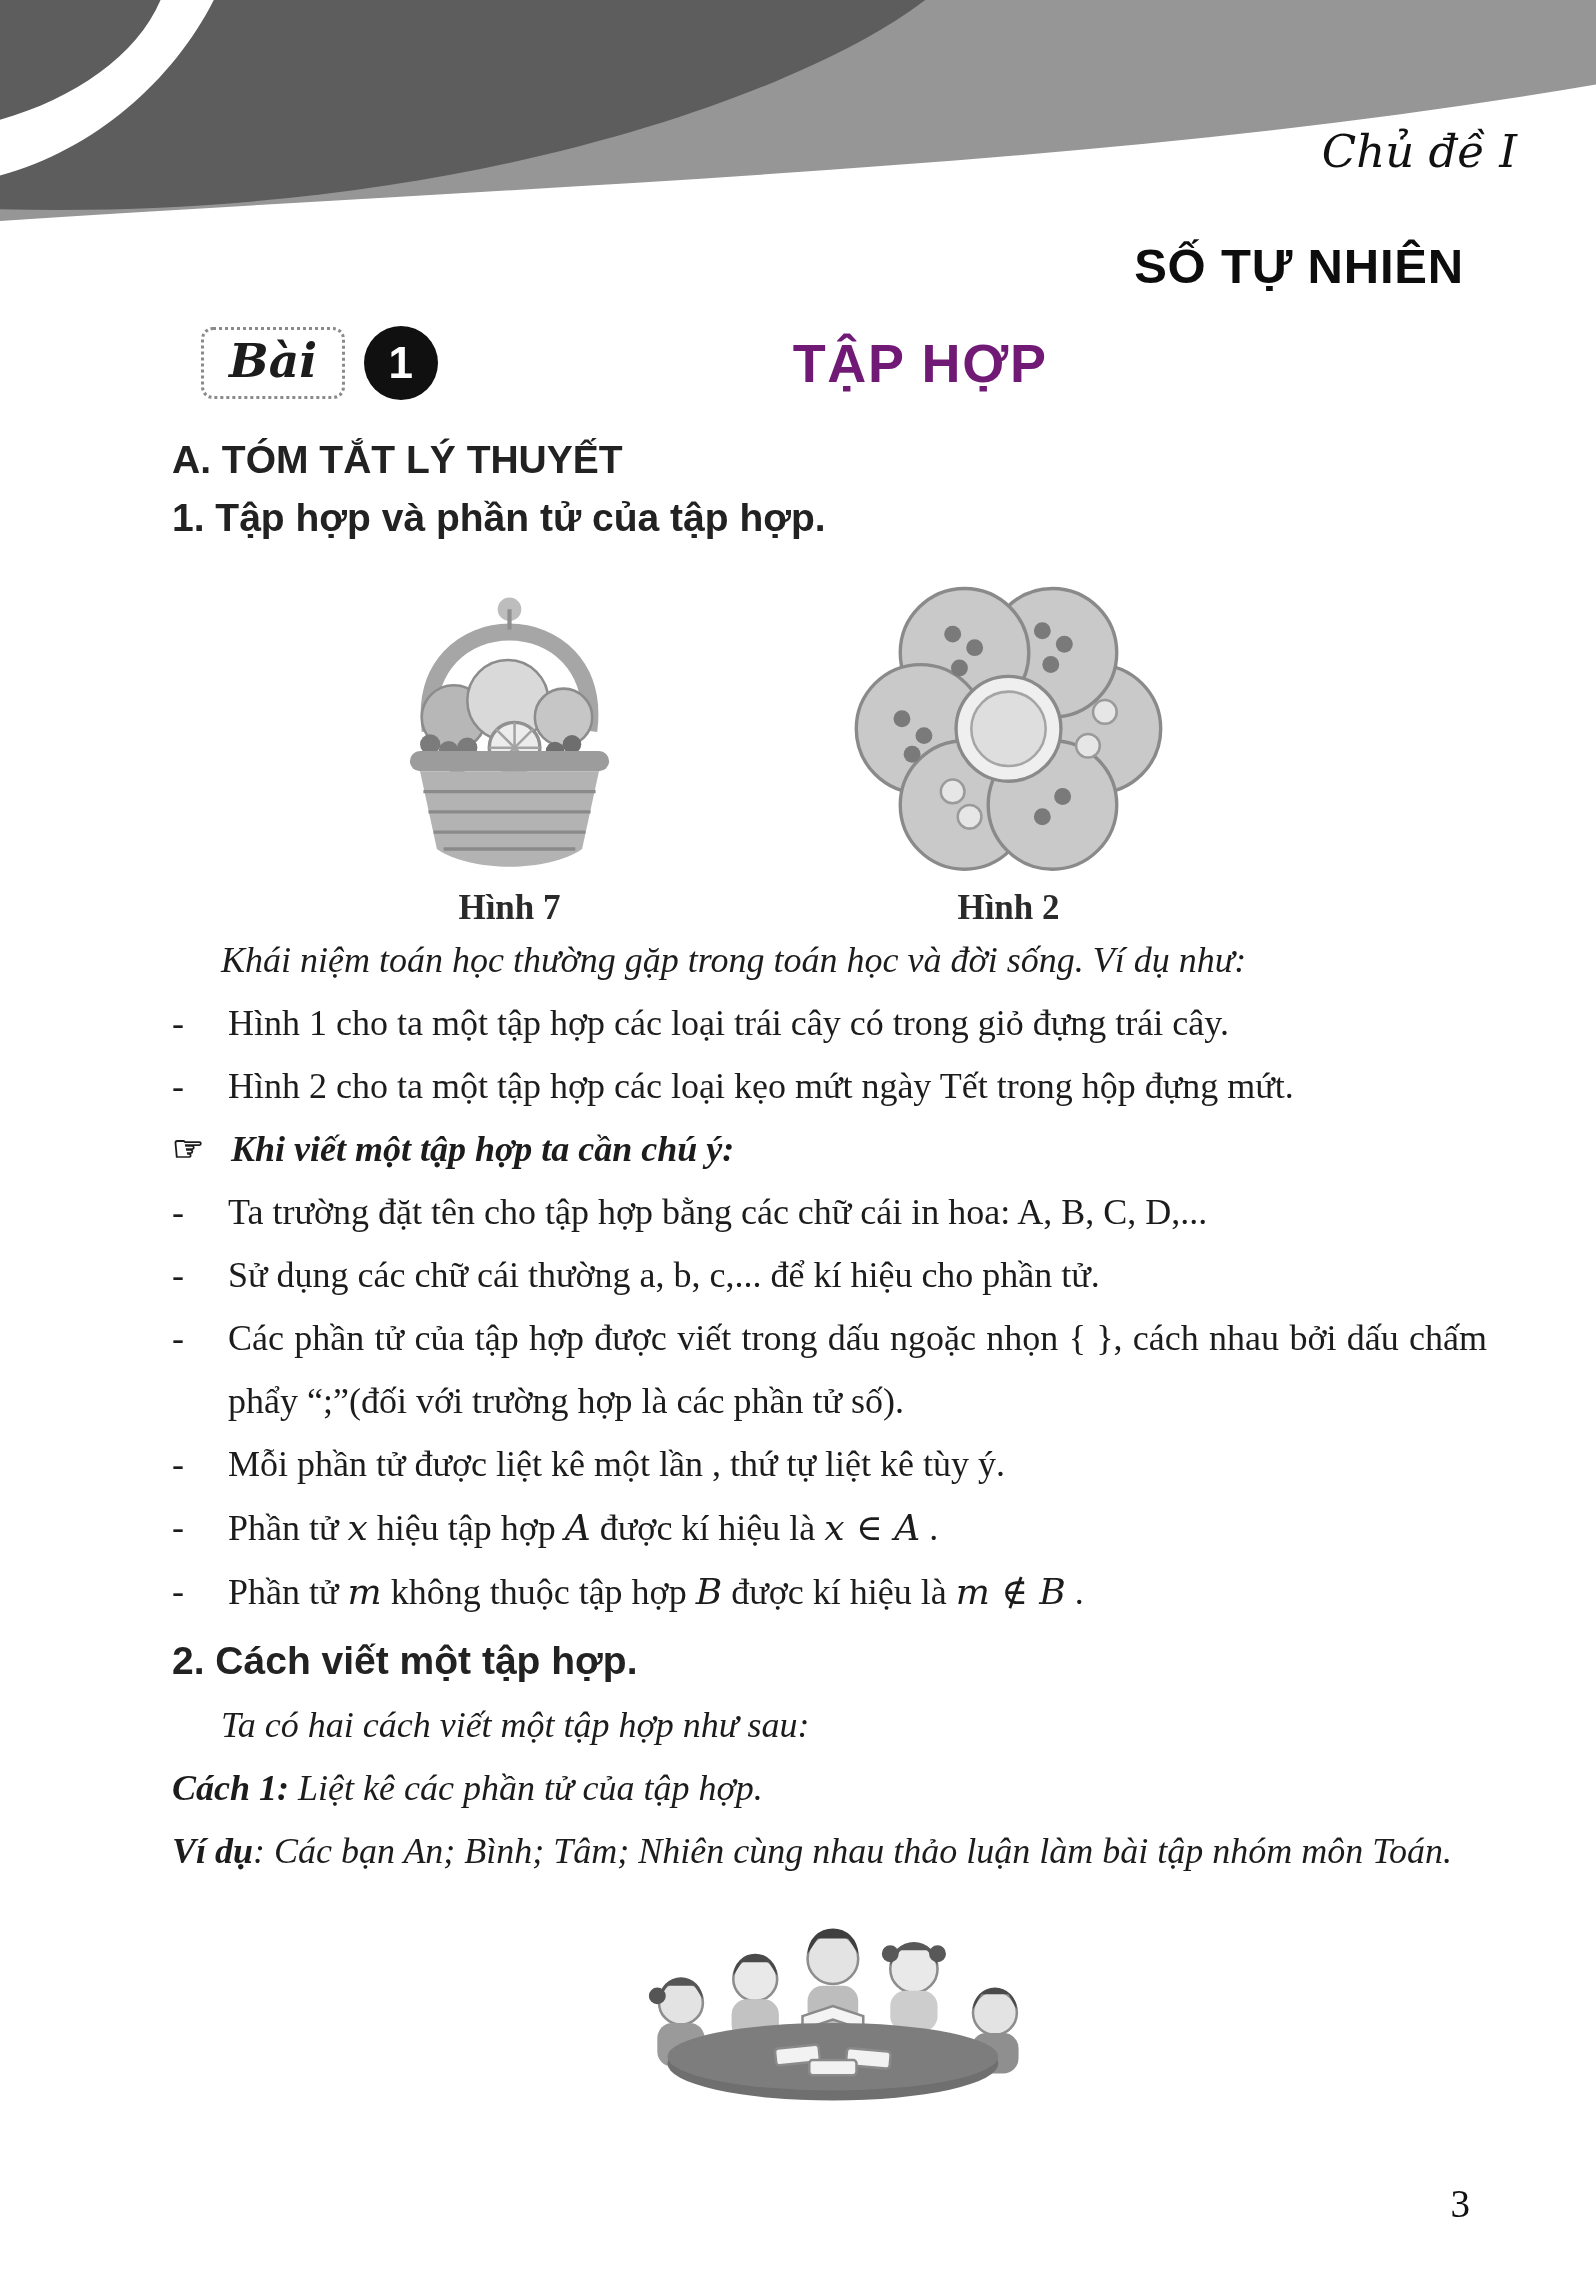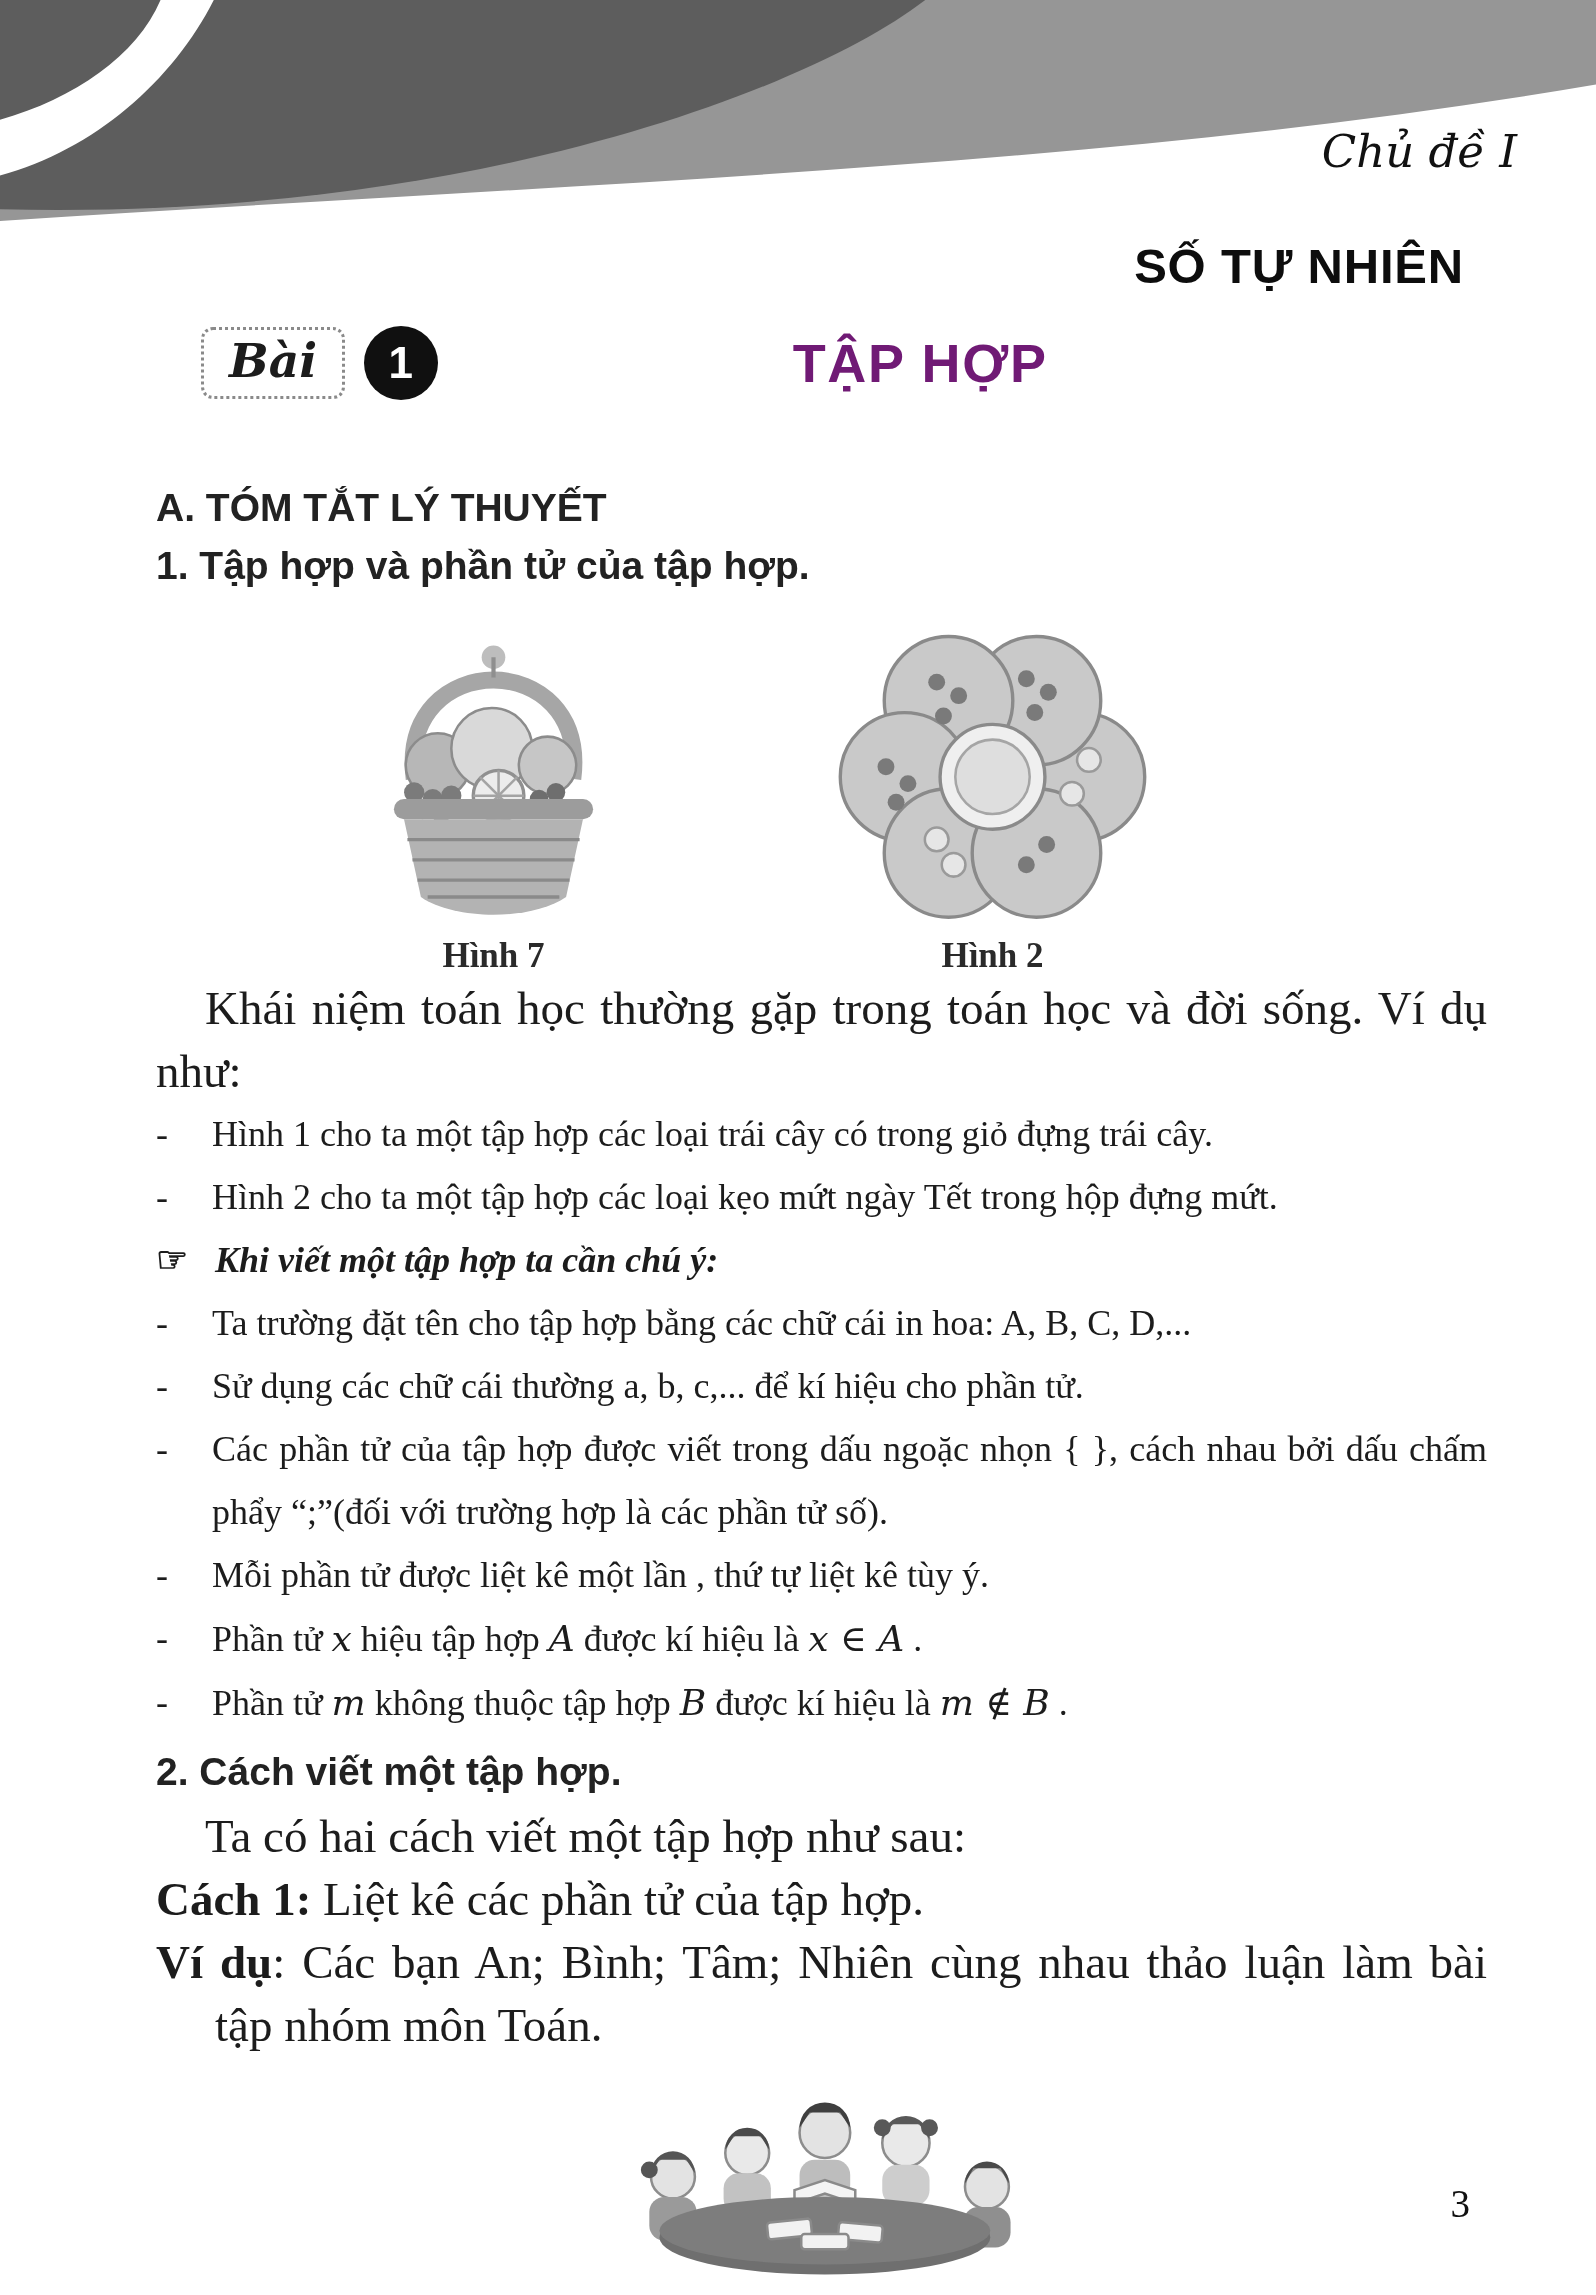--- a/index.html
+++ b/index.html
@@ -26,33 +26,33 @@
   }
   .lesson-circle {
     width:74px; height:74px; margin-left:18.6px; background:#101010; color:#ffffff;
     border-radius:50%; display:flex; align-items:center; justify-content:center;
     font-family:"Liberation Sans", sans-serif; font-weight:bold; font-size:44px;
   }
   .lesson-title {
     margin-left:355px; font-family:"Liberation Sans", sans-serif; font-weight:bold;
     font-size:54px; letter-spacing:1.7px; color:#701a75;
   }
-  .content { position:absolute; top:438px; left:156px; right:110px;margin-top:48px; }
+  .content { position:absolute; top:438px; left:172px; right:110px; }
   .heading-a, .heading-num {
     font-family:"Liberation Sans", sans-serif; font-weight:bold; font-size:39px; color:#222;
   }
   .heading-num { margin-top:13.5px; }
   .heading-2 { margin-top:5px; line-height:63px; }
   .figures { display:flex; align-items:flex-end; margin-top:22px; }
   .fig { text-align:center; }
   .fig1 { margin-left:194px; }
   .fig2 { margin-left:161px; }
   .fig svg { display:block; }
   .fig-caption { font-size:35px; font-weight:600; margin-top:12px; color:#2a2a2a; }
-  .body { font-size:47px; line-height:63px; text-align:justify; }
+  .body { font-size:36px; line-height:63px; text-align:justify;font-style:italic; }
   .indent { text-indent:49px; margin-top:1.7px; }
   .dash-item { display:flex; font-size:36px; line-height:63px; }
   .dash-item .marker { flex:none; width:56px; }
   .dash-item .txt { flex:1; text-align:justify; }
   .note-line { display:flex; font-size:36px; line-height:63px; font-weight:bold; font-style:italic; }
   .note-line .pointer { flex:none; width:59px; font-style:normal; }
   .mathvar { font-family:"DejaVu Serif", serif; font-style:italic; }
   .hang { padding-left:59px; text-indent:-59px; }
   .kids-wrap { text-align:center; margin-top:15px; }
   .kids-wrap svg { display:inline-block; }

